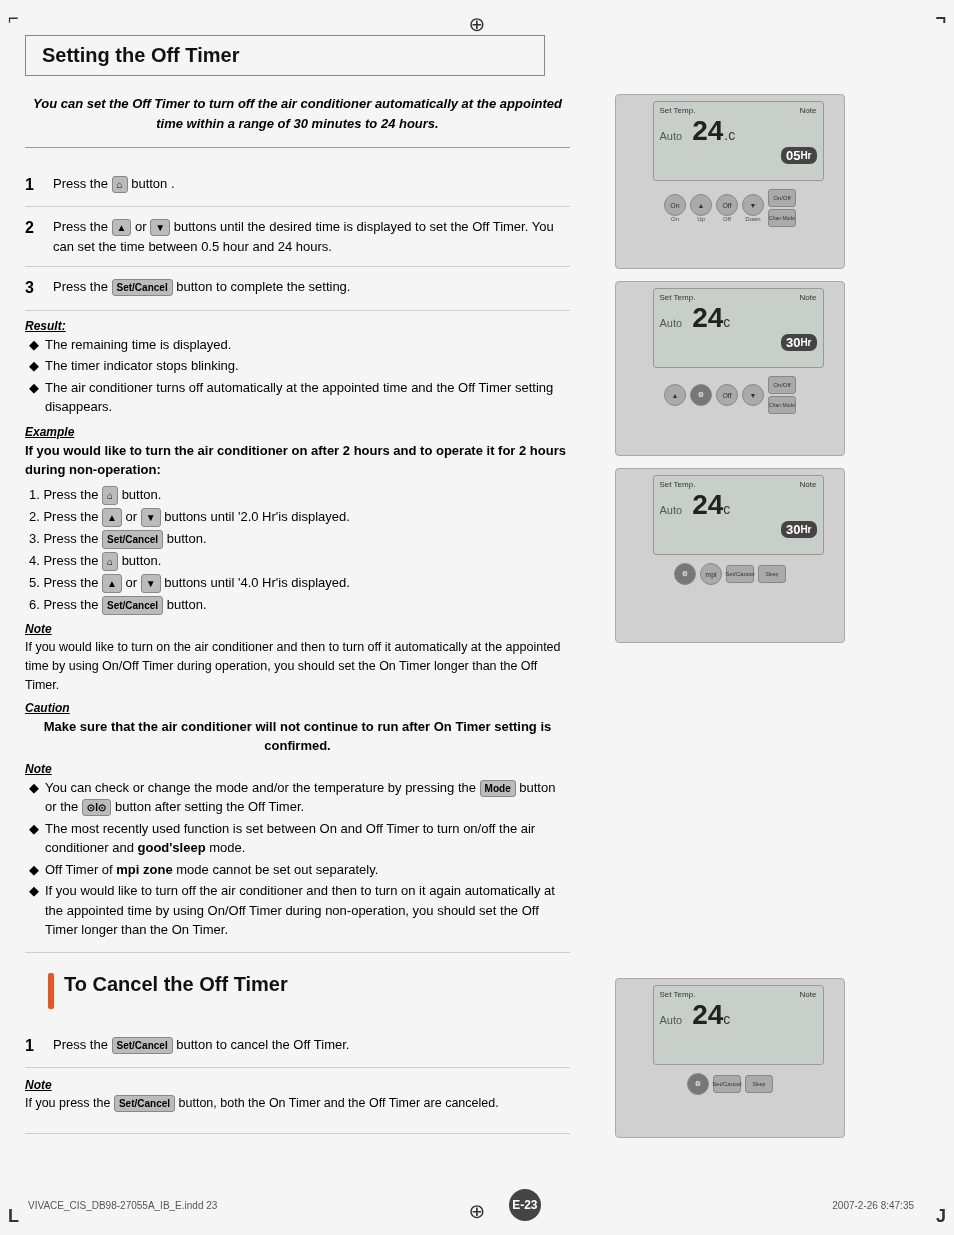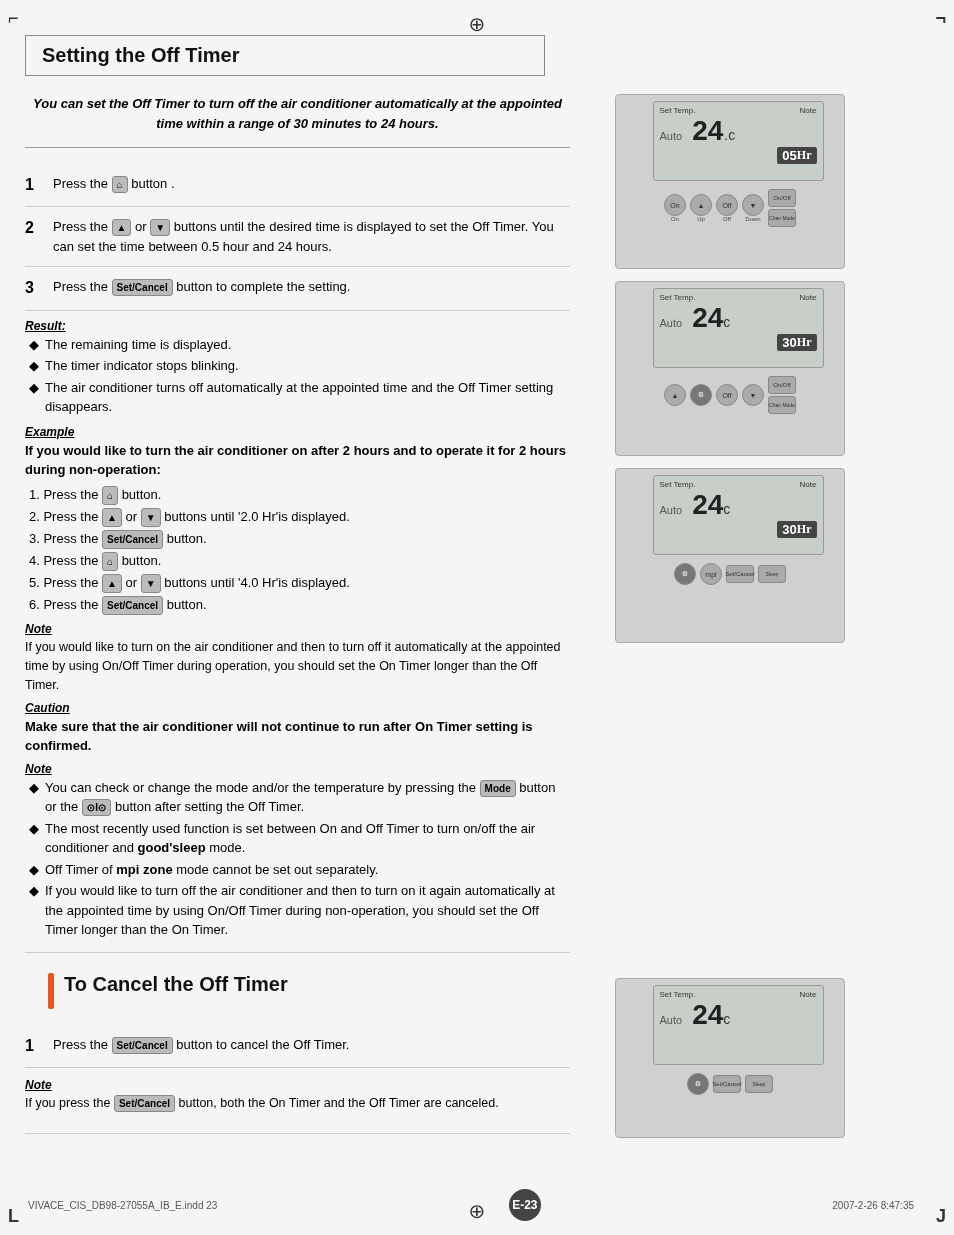--- a/index.html
+++ b/index.html
@@ -178,20 +178,21 @@
     }
     
     .note-text {
       font-size: 12.5px;
       line-height: 1.5;
     }
     .caution-text {
       font-weight: bold;
       font-size: 13px;
       line-height: 1.5;
+      text-align: center;
     }
     
     .cancel-section {
       margin-top: 20px;
     }
     .cancel-title-box {
       display: flex;
       align-items: flex-start;
       margin-bottom: 16px;
       padding-bottom: 0;
@@ -260,28 +261,27 @@
       justify-content: flex-end;
       width: 100%;
       margin-top: 2px;
     }
     .screen-timer-box {
       background: #444;
       color: #fff;
       font-size: 14px;
       font-weight: bold;
       padding: 1px 5px;
-      border-radius: 2px;
+      border-radius: 7px;
       display: flex;
       align-items: center;
     }
     .screen-timer-sub {
-      font-size: 12px;
+      font-size: 10px;
       vertical-align: super;
-      font-family: Liberation Serif, serif;
     }
     .btn-circle {
       width: 22px;
       height: 22px;
       background: #aaa;
       border-radius: 50%;
       border: 1px solid #888;
       display: flex;
       align-items: center;
       justify-content: center;

